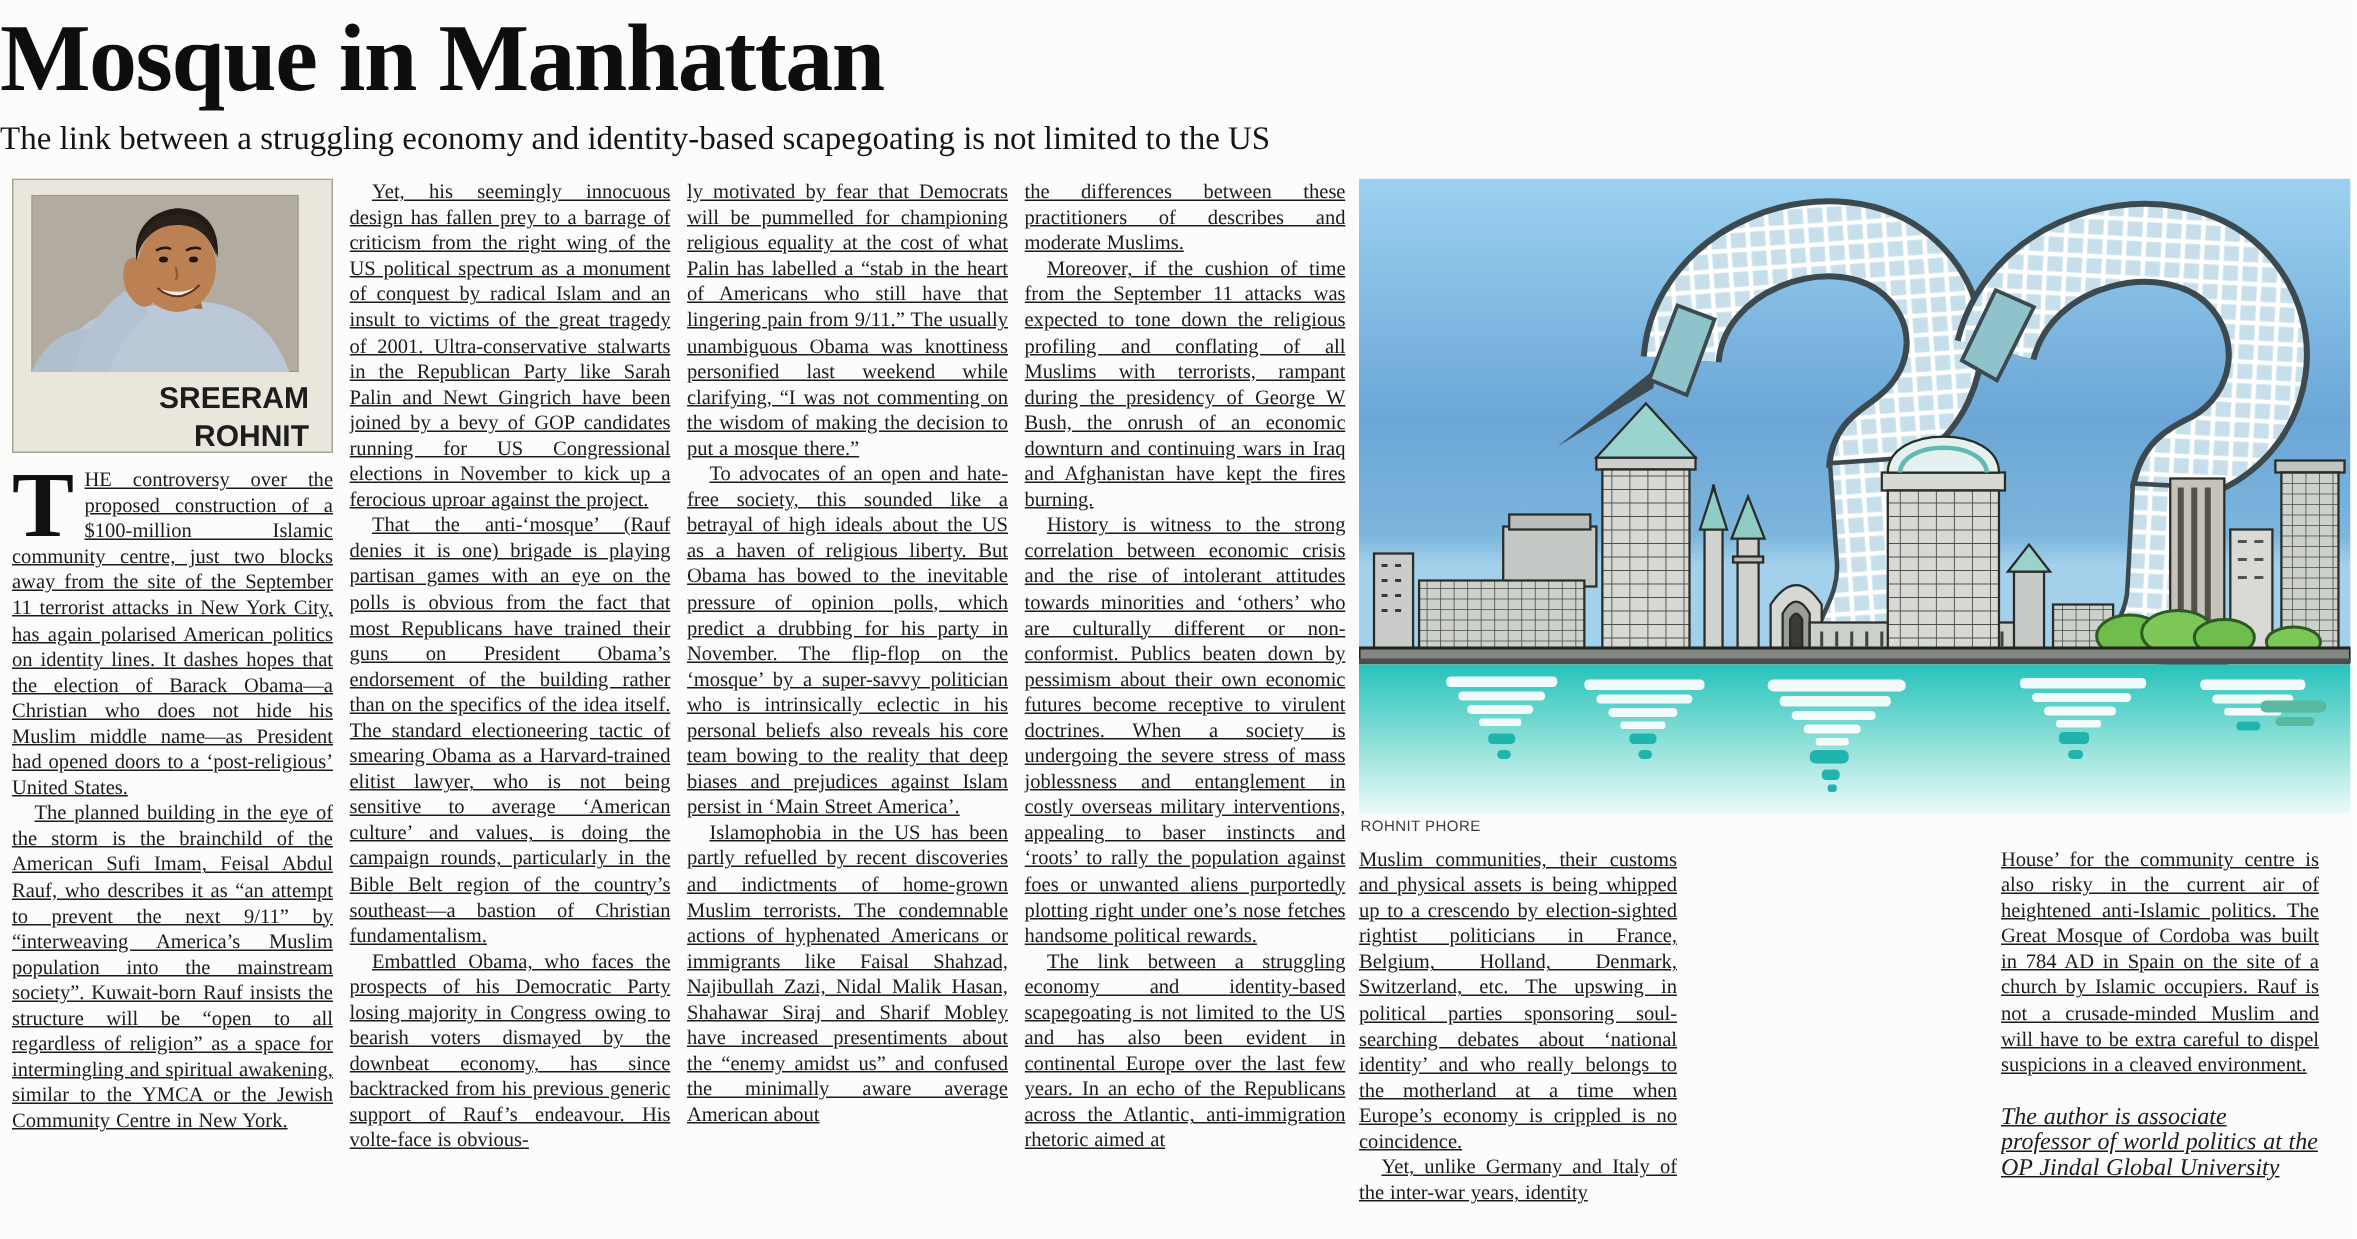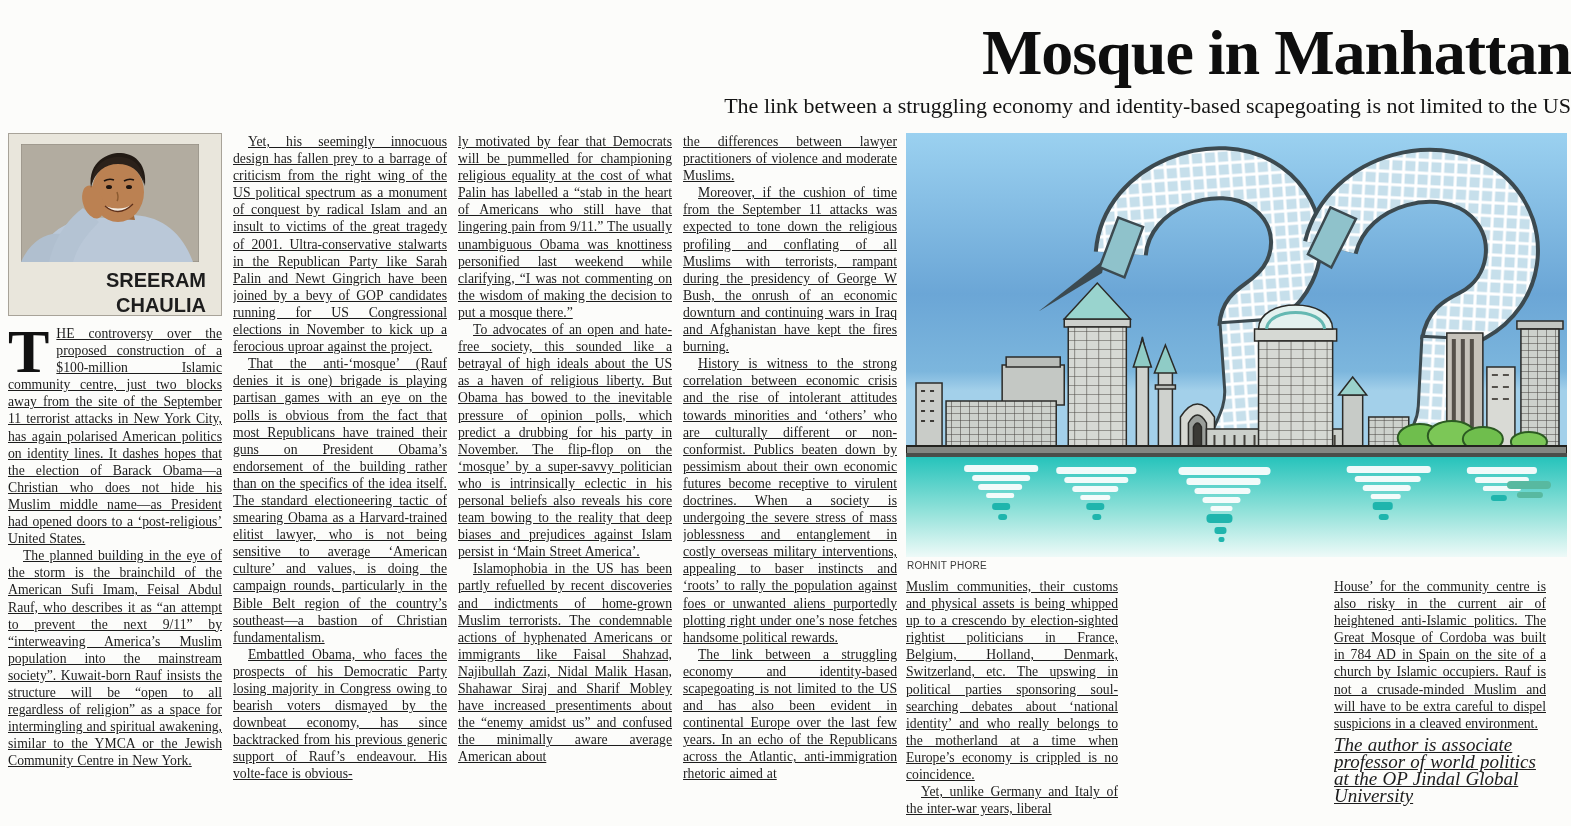--- a/index.html
+++ b/index.html
@@ -2,38 +2,38 @@
 <html lang="en"><head>
 <meta charset="utf-8">
 <style>
   * { box-sizing: border-box; }
   html,body { margin:0; padding:0; }
   .page {
     width:1571px; height:826px; position:relative; overflow:hidden;
     background:#fcfcfa; color:#1c1c1c;
     font-family:"Liberation Serif", serif;
   }
-  .masthead { text-align:right; padding-top:16px; }
+  .masthead { text-align:left; padding-top:2px; }
   .masthead h1 {
     margin:0; font-weight:bold; font-size:64px; line-height:74px;
     letter-spacing:-1px; color:#0e0e0e;
   }
   .masthead h2 {
     margin:2px 0 0; font-weight:normal; font-size:22px; line-height:28px; color:#141414;
   }
   .content { display:flex; gap:9px; padding:13px 7px 0 8px; }
   .left-cols { display:flex; gap:11px; width:890px; }
   .col { width:214px; height:700px; overflow:hidden; }
   .col-text p.para {
     margin:0; text-align:justify; font-size:13.7px; line-height:17.1px;
     word-spacing:0.5px;
     text-decoration:underline;
   }
   .col-text p.indent { text-indent:15px; }
-  .col-text p.byline { font-style:italic; margin-top:4px; text-align:left; font-size:19px; }
+  .col-text p.byline { font-style:italic; margin-top:18px; text-align:left; font-size:16px; }
   .dropcap {
     float:left; font-size:62px; line-height:47px; font-weight:bold;
     padding:3px 7px 0 0; color:#111;
   }
   
   .author-box {
     border:1px solid #a8a399; background:#e9e6dc;
     width:214px; height:183px; margin-bottom:9px; padding:10px 13px 4px 12px;
   }
   .author-photo { width:178px; height:118px; display:block; }
@@ -89,21 +89,21 @@
             <ellipse cx="88" cy="43" rx="3" ry="2" fill="#1e1410"></ellipse>
             <ellipse cx="108" cy="43" rx="3" ry="2" fill="#1e1410"></ellipse>
             <path d="M83,37 Q88,34 93,36" stroke="#1e1410" stroke-width="1.6" fill="none"></path>
             <path d="M103,37 Q108,34 113,36" stroke="#1e1410" stroke-width="1.6" fill="none"></path>
             <path d="M96,48 Q98,54 96,57" stroke="#8a5a30" stroke-width="1.4" fill="none"></path>
             <path d="M84,62 Q98,74 112,60 Q100,68 84,62 Z" fill="#f3ece2"></path>
             <path d="M84,62 Q98,74 112,60" stroke="#5f2f18" stroke-width="1.3" fill="none"></path>
           </svg>
           <div class="author-name">
             <div>SREERAM</div>
-            <div>CHAULIA</div>
+            <div>ROHNIT</div>
           </div>
         </div>
         <div class="col-text">
             <p class="para"><span class="dropcap">T</span>HE controversy over the proposed construction of a $100-million Islamic community centre, just two blocks away from the site of the September 11 terrorist attacks in New York City, has again polarised American politics on identity lines. It dashes hopes that the election of Barack Obama—a Christian who does not hide his Muslim middle name—as President had opened doors to a ‘post-religious’ United States.</p>
             <p class="para indent">The planned building in the eye of the storm is the brainchild of the American Sufi Imam, Feisal Abdul Rauf, who describes it as “an attempt to prevent the next 9/11” by “interweaving America’s Muslim population into the mainstream society”. Kuwait-born Rauf insists the structure will be “open to all regardless of religion” as a space for intermingling and spiritual awakening, similar to the YMCA or the Jewish Community Centre in New York.</p>
           </div>
       </div>
       <div class="col">
           <div class="col-text">
             <p class="para indent">Yet, his seemingly innocuous design has fallen prey to a barrage of criticism from the right wing of the US political spectrum as a monument of conquest by radical Islam and an insult to victims of the great tragedy of 2001. Ultra-conservative stalwarts in the Republican Party like Sarah Palin and Newt Gingrich have been joined by a bevy of GOP candidates running for US Congressional elections in November to kick up a ferocious uproar against the project.</p>
@@ -113,21 +113,21 @@
         </div>
       <div class="col">
           <div class="col-text">
             <p class="para">ly motivated by fear that Democrats will be pummelled for championing religious equality at the cost of what Palin has labelled a “stab in the heart of Americans who still have that lingering pain from 9/11.” The usually unambiguous Obama was knottiness personified last weekend while clarifying, “I was not commenting on the wisdom of making the decision to put a mosque there.”</p>
             <p class="para indent">To advocates of an open and hate-free society, this sounded like a betrayal of high ideals about the US as a haven of religious liberty. But Obama has bowed to the inevitable pressure of opinion polls, which predict a drubbing for his party in November. The flip-flop on the ‘mosque’ by a super-savvy politician who is intrinsically eclectic in his personal beliefs also reveals his core team bowing to the reality that deep biases and prejudices against Islam persist in ‘Main Street America’.</p>
             <p class="para indent">Islamophobia in the US has been partly refuelled by recent discoveries and indictments of home-grown Muslim terrorists. The condemnable actions of hyphenated Americans or immigrants like Faisal Shahzad, Najibullah Zazi, Nidal Malik Hasan, Shahawar Siraj and Sharif Mobley have increased presentiments about the “enemy amidst us” and confused the minimally aware average American about</p>
           </div>
         </div>
       <div class="col">
           <div class="col-text">
-            <p class="para">the differences between lawyer practitioners of violence and moderate Muslims.</p>
+            <p class="para">the differences between these practitioners of describes and moderate Muslims.</p>
             <p class="para indent">Moreover, if the cushion of time from the September 11 attacks was expected to tone down the religious profiling and conflating of all Muslims with terrorists, rampant during the presidency of George W Bush, the onrush of an economic downturn and continuing wars in Iraq and Afghanistan have kept the fires burning.</p>
             <p class="para indent">History is witness to the strong correlation between economic crisis and the rise of intolerant attitudes towards minorities and ‘others’ who are culturally different or non-conformist. Publics beaten down by pessimism about their own economic futures become receptive to virulent doctrines. When a society is undergoing the severe stress of mass joblessness and entanglement in costly overseas military interventions, appealing to baser instincts and ‘roots’ to rally the population against foes or unwanted aliens purportedly plotting right under one’s nose fetches handsome political rewards.</p>
             <p class="para indent">The link between a struggling economy and identity-based scapegoating is not limited to the US and has also been evident in continental Europe over the last few years. In an echo of the Republicans across the Atlantic, anti-immigration rhetoric aimed at</p>
           </div>
         </div>
     </div>
 
     <div class="right-side">
       <svg class="illustration" viewBox="0 0 660 424" preserveAspectRatio="none" aria-hidden="true">
         <defs>
@@ -268,21 +268,21 @@
             <rect x="610" y="359" width="26" height="6" rx="3"></rect>
         </g>
       </svg>
 
       <div class="credit">ROHNIT PHORE</div>
 
       <div class="right-cols" id="right-cols">
         <div class="col">
             <div class="col-text">
               <p class="para">Muslim communities, their customs and physical assets is being whipped up to a crescendo by election-sighted rightist politicians in France, Belgium, Holland, Denmark, Switzerland, etc. The upswing in political parties sponsoring soul-searching debates about ‘national identity’ and who really belongs to the motherland at a time when Europe’s economy is crippled is no coincidence.</p>
-              <p class="para indent">Yet, unlike Germany and Italy of the inter-war years, liberal</p>
+              <p class="para indent">Yet, unlike Germany and Italy of the inter-war years, identity</p>
             </div>
           </div>
         <div class="col">
             <div class="col-text">
             </div>
           </div>
         <div class="col">
             <div class="col-text">
               <p class="para">House’ for the community centre is also risky in the current air of heightened anti-Islamic politics. The Great Mosque of Cordoba was built in 784 AD in Spain on the site of a church by Islamic occupiers. Rauf is not a crusade-minded Muslim and will have to be extra careful to dispel suspicions in a cleaved environment.</p>
               <p class="para byline">The author is associate professor of world politics at the OP Jindal Global University</p>

